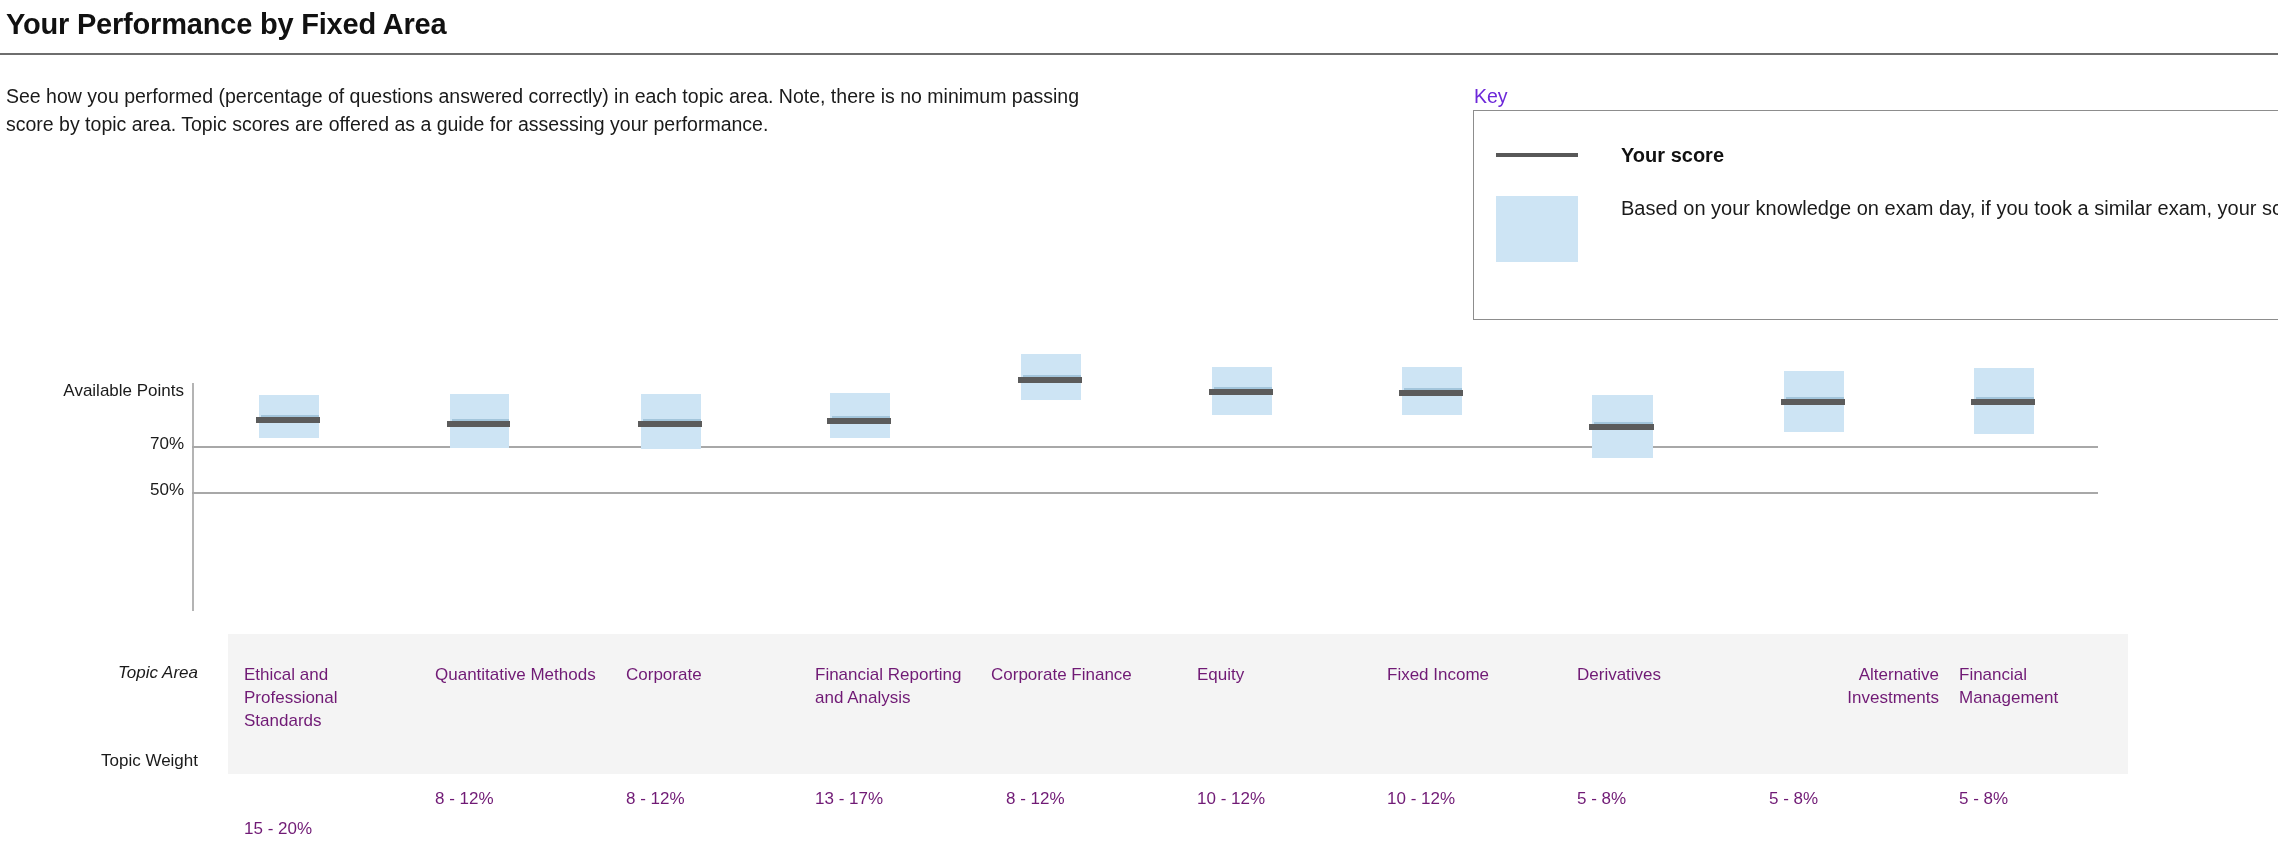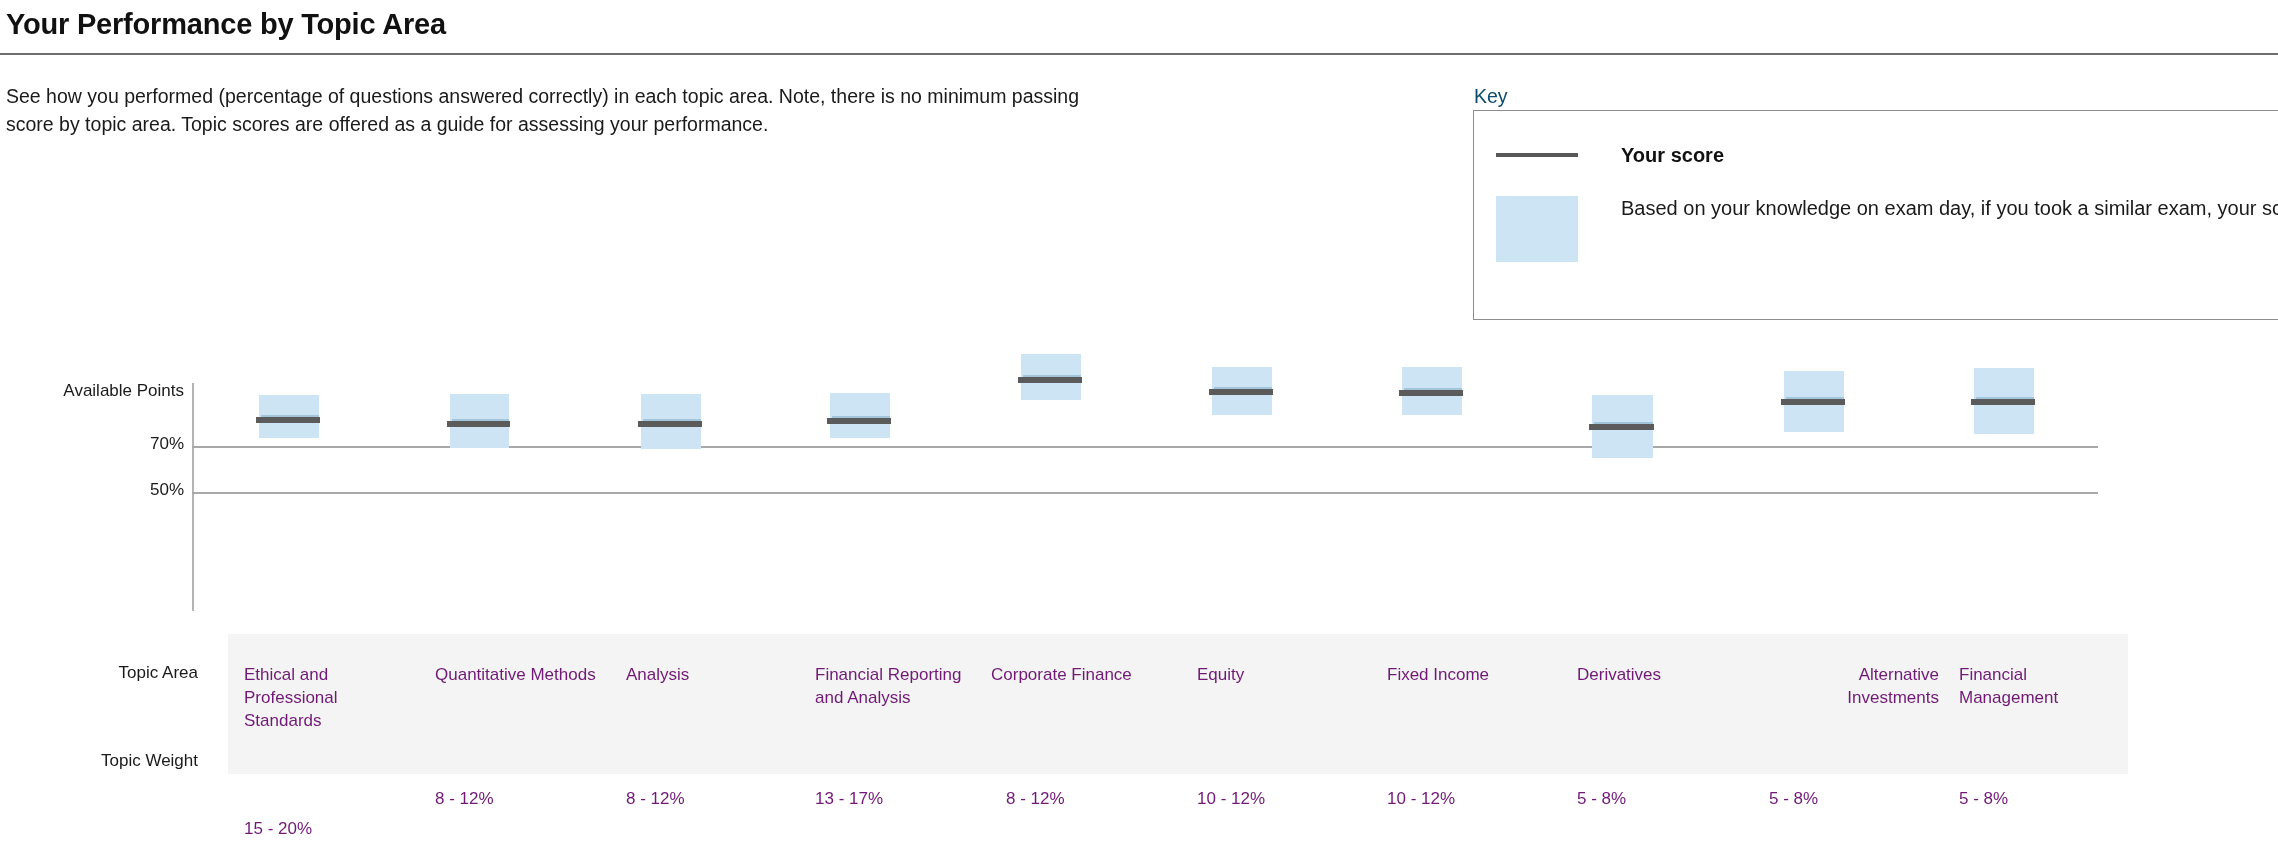--- a/index.html
+++ b/index.html
@@ -45,21 +45,21 @@
     line-height: 28px;
     color: #1a1a1a;
   }
 
   
   .key-label {
     position: absolute;
     left: 1474px;
     top: 85px;
     font-size: 19.5px;
-    color: #0c4a6e;
+    color: #6d28d9;
   }
   .key-box {
     position: absolute;
     left: 1473px;
     top: 110px;
     width: 1781px;
     max-width: 1796px;
     height: 210px;
     box-sizing: border-box;
     border: 1px solid #8d8d8d;
@@ -170,36 +170,36 @@
     height: 140px;
     background: #f4f4f4;
   }
   .row-label {
     position: absolute;
     font-size: 17px;
     color: #1a1a1a;
     text-align: right;
     white-space: nowrap;
   }
-  .row-label.topic-area-label { left: 30px; top: 663px; width: 168px; }
+  .row-label.topic-area-label { left: 30px; top: 663px; width: 168px; font-style: italic; }
   .row-label.topic-weight-label { left: 30px; top: 751px; width: 168px; }
 
   .cell {
     position: absolute;
     font-size: 17px;
     line-height: 23px;
     color: #701a75;
   }
   .cell.topic { top: 663px; width: 170px; }
   .cell.weight { top: 787px; width: 170px; text-align: left; }
 </style>
 </head>
 <body>
 
-<div class="page-title">Your Performance by Topic Area</div>
+<div class="page-title">Your Performance by Fixed Area</div>
 <div class="title-rule"></div>
 <div class="intro">See how you performed (percentage of questions answered correctly) in each topic area. Note, there is no minimum passing score by topic area. Topic scores are offered as a guide for assessing your performance.</div>
 
 <div class="key-label">Key</div>
 <div class="key-box">
   <div class="key-row key-row-score">
     <div class="key-swatch-line"></div>
     <div class="key-text-score">Your score</div>
   </div>
   <div class="key-row key-row-range">
@@ -252,21 +252,21 @@
 </div>
 
 <div class="table-band"></div>
 <div class="row-label topic-area-label">Topic Area</div>
 <div class="row-label topic-weight-label">Topic Weight</div>
 <div id="table-cells">
     <div class="cell topic" style="left: 244px;">Ethical and Professional Standards</div>
     <div class="cell weight" style="left: 244px; margin-top: 30px;">15 - 20%</div>
     <div class="cell topic" style="left: 435px;">Quantitative Methods</div>
     <div class="cell weight" style="left: 435px;">8 - 12%</div>
-    <div class="cell topic" style="left: 626px;">Analysis</div>
+    <div class="cell topic" style="left: 626px;">Corporate</div>
     <div class="cell weight" style="left: 626px;">8 - 12%</div>
     <div class="cell topic" style="left: 815px;">Financial Reporting and Analysis</div>
     <div class="cell weight" style="left: 815px;">13 - 17%</div>
     <div class="cell topic" style="left: 991px;">Corporate Finance</div>
     <div class="cell weight" style="left: 1006px;">8 - 12%</div>
     <div class="cell topic" style="left: 1197px;">Equity</div>
     <div class="cell weight" style="left: 1197px;">10 - 12%</div>
     <div class="cell topic" style="left: 1387px;">Fixed Income</div>
     <div class="cell weight" style="left: 1387px;">10 - 12%</div>
     <div class="cell topic" style="left: 1577px;">Derivatives</div>

